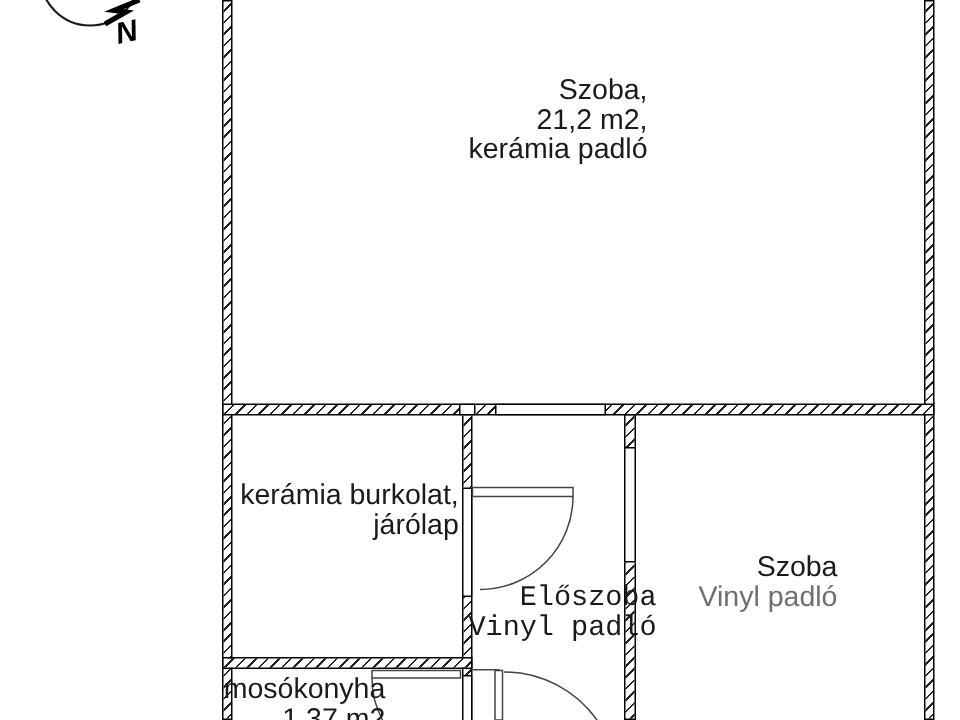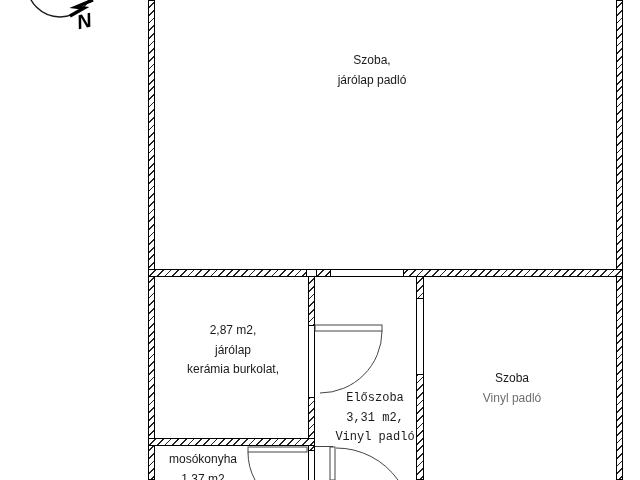--- a/index.html
+++ b/index.html
@@ -13,21 +13,21 @@
     position:absolute;box-sizing:border-box;
     border:1px solid #000;
     background:repeating-linear-gradient(135deg,#fff 0px,#fff 4.2px,#222 4.2px,#222 5.4px);
   }
   .opening{
     position:absolute;box-sizing:border-box;
     background:#fff;border:1px solid #000;
   }
   .room-label{
     position:absolute;transform:translateX(-50%);
-    text-align:center;font-size:12px;line-height:19.5px;white-space:nowrap;
+    text-align:right;font-size:19px;line-height:19.5px;white-space:nowrap;
   }
   .room-label span{display:block;}
   .faded{color:#6f6f6f;}
   #overlay-svg{position:absolute;left:0;top:0;pointer-events:none;}
 </style>
 </head>
 <body>
 
 <div class="wall" style="left:148px;top:0;width:7px;height:480px;"></div>
 <div class="wall" style="left:616px;top:0;width:7px;height:480px;"></div>
@@ -62,32 +62,31 @@
 
   <g>
     <line x1="315" y1="446.5" x2="333" y2="446.5" stroke="#444" stroke-width="1"></line>
     <rect x="330" y="447" width="5" height="33" fill="#fff" stroke="#444" stroke-width="1"></rect>
     <path d="M336 448 A76 76 0 0 1 398 480" fill="none" stroke="#444" stroke-width="1"></path>
   </g>
 </svg>
 
 <div class="room-label" style="left:372px;top:51px;">
   <span>Szoba,</span>
-  <span>járólap padló</span>
+  <span>21,2 m2,</span>
+  <span>kerámia padló</span>
 </div>
 
 <div class="room-label" style="left:233px;top:321px;">
-  <span>2,87 m2,</span>
+  <span>kerámia burkolat,</span>
   <span>járólap</span>
-  <span>kerámia burkolat,</span>
 </div>
 
 <div class="room-label" style="left:375px;top:389px;font-family:Liberation Mono, monospace;">
   <span>Előszoba</span>
-  <span>3,31 m2,</span>
   <span>Vinyl padló</span>
 </div>
 
 <div class="room-label" style="left:512px;top:369px;">
   <span>Szoba</span>
   <span class="faded">Vinyl padló</span>
 </div>
 
 <div class="room-label" style="left:203px;top:450px;">
   <span>mosókonyha</span>

